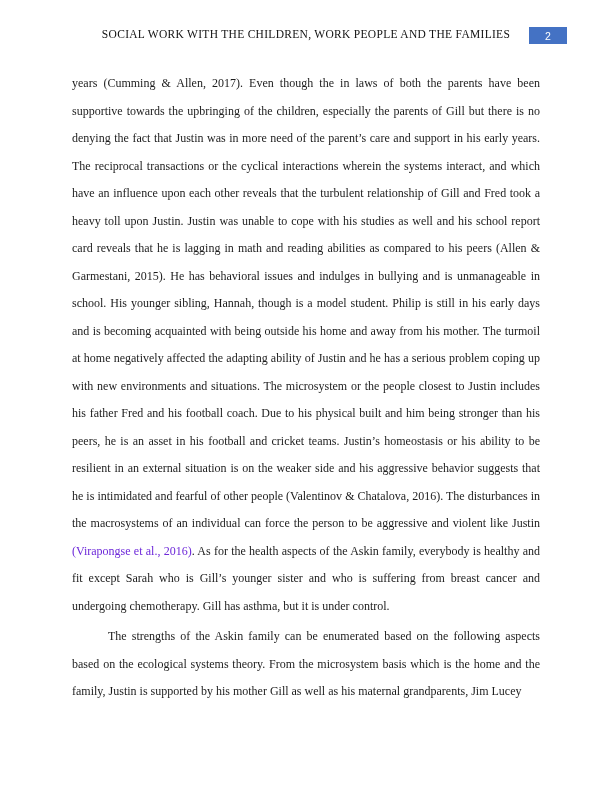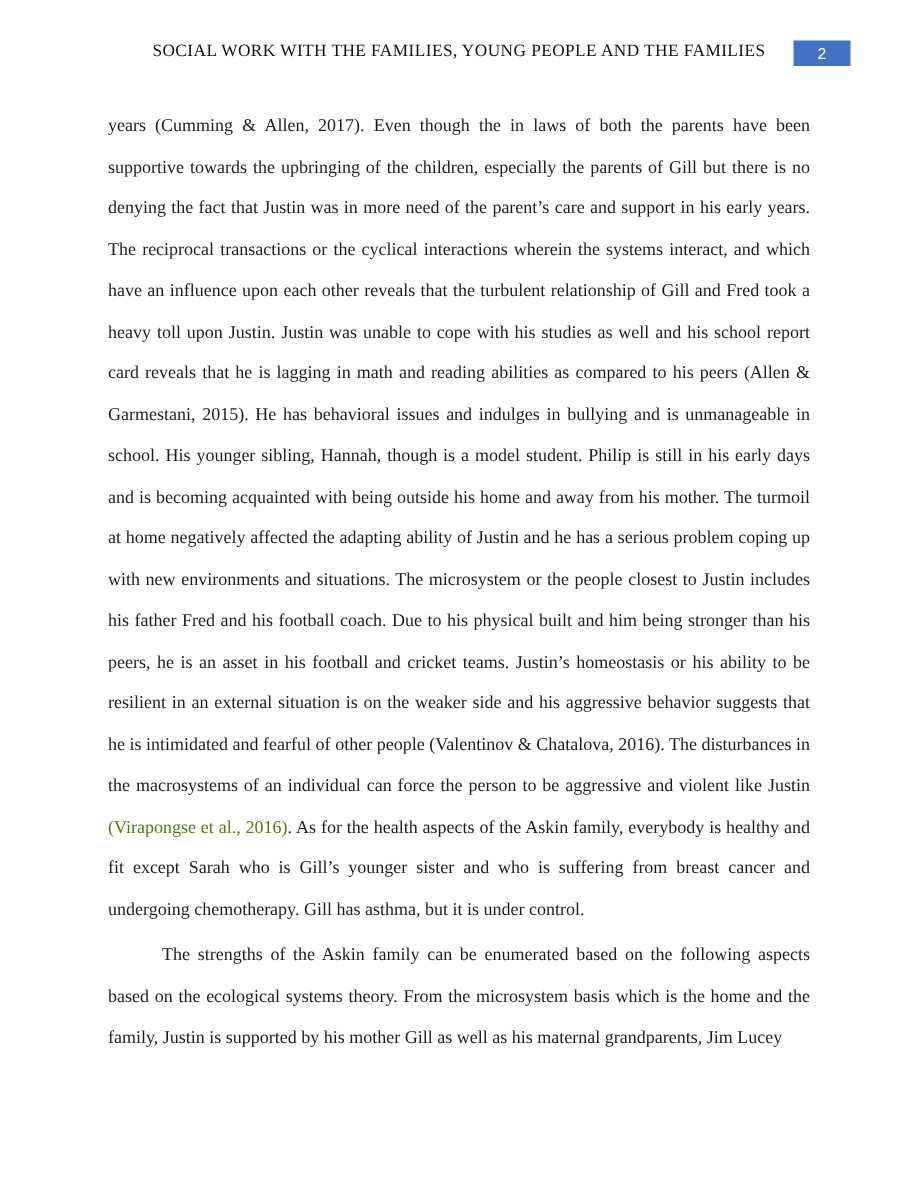--- a/index.html
+++ b/index.html
@@ -55,31 +55,31 @@
     text-align: justify;
   }
   .body-text p {
     margin: 0;
   }
   .para2 {
     text-indent: 36px;
     margin-top: 3px !important;
   }
   .cite {
-    color: #4d7c0f;
+    color: #6d28d9;
     cursor: pointer;
   }
 </style>
 </head>
 <body>
 
 <div class="page">
 
   <div class="header">
-    <span class="header-title">SOCIAL WORK WITH THE FAMILIES, YOUNG PEOPLE AND THE FAMILIES</span>
+    <span class="header-title">SOCIAL WORK WITH THE CHILDREN, WORK PEOPLE AND THE FAMILIES</span>
   </div>
 
   <div class="page-badge">
     <span>2</span>
   </div>
 
   <div class="body-text">
     <p class="para1"><span>years (Cumming &amp; Allen, 2017). Even though the in laws of both the parents have been supportive towards the upbringing of the children, especially the parents of Gill but there is no denying the fact that Justin was in more need of the parent’s care and support in his early years. The reciprocal transactions or the cyclical interactions wherein the systems interact, and which have an influence upon each other reveals that the turbulent relationship of Gill and Fred took a heavy toll upon Justin. Justin was unable to cope with his studies as well and his school report card reveals that he is lagging in math and reading abilities as compared to his peers (Allen &amp; Garmestani, 2015). He has behavioral issues and indulges in bullying and is unmanageable in school. His younger sibling, Hannah, though is a model student. Philip is still in his early days and is becoming acquainted with being outside his home and away from his mother. The turmoil at home negatively affected the adapting ability of Justin and he has a serious problem coping up with new environments and situations. The microsystem or the people closest to Justin includes his father Fred and his football coach. Due to his physical built and him being stronger than his peers, he is an asset in his football and cricket teams. Justin’s homeostasis or his ability to be resilient in an external situation is on the weaker side and his aggressive behavior suggests that he is intimidated and fearful of other people (Valentinov &amp; Chatalova, 2016). The disturbances in the macrosystems of an individual can force the person to be aggressive and violent like Justin </span><span class="cite">(Virapongse et al., 2016)</span><span>. As for the health aspects of the Askin family, everybody is healthy and fit except Sarah who is Gill’s younger sister and who is suffering from breast cancer and undergoing chemotherapy. Gill has asthma, but it is under control.</span></p>
     <p class="para2">The strengths of the Askin family can be enumerated based on the following aspects based on the ecological systems theory. From the microsystem basis which is the home and the family, Justin is supported by his mother Gill as well as his maternal grandparents, Jim Lucey</p>
   </div>

